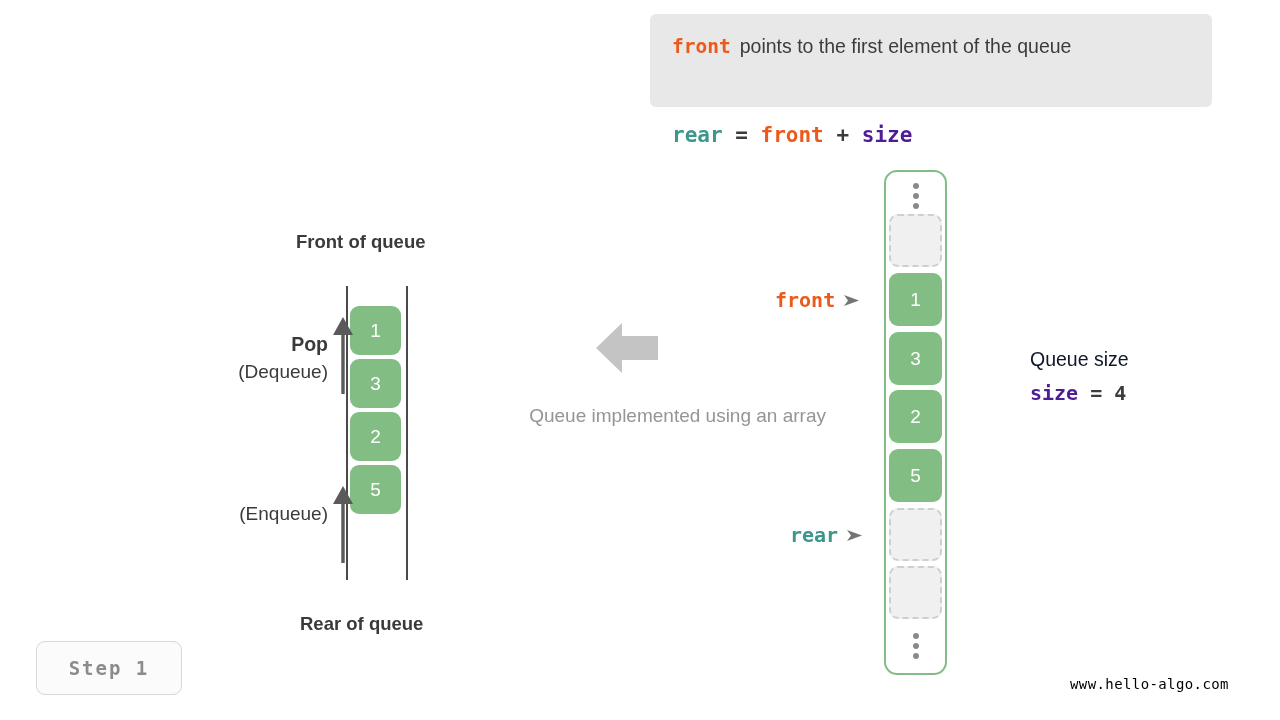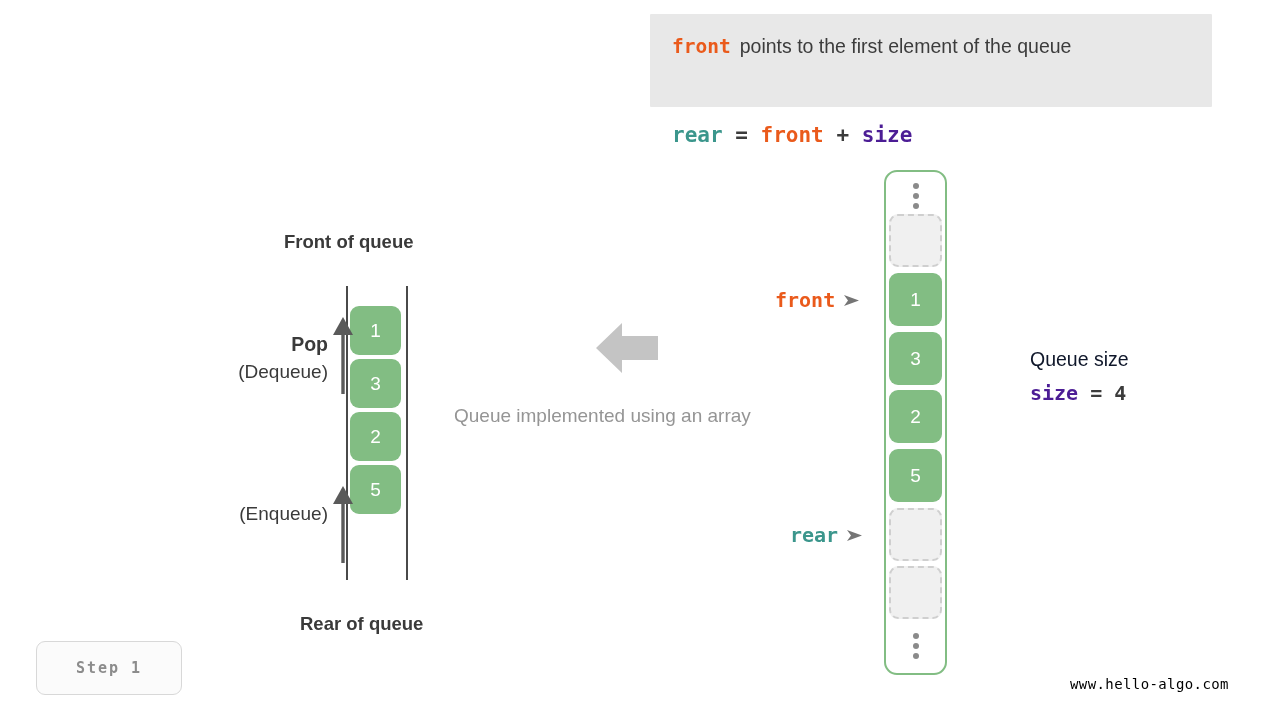--- a/index.html
+++ b/index.html
@@ -7,21 +7,21 @@
     width:1280px;height:720px;position:relative;overflow:hidden;
     background:#ffffff;
     font-family:"Liberation Sans","DejaVu Sans",sans-serif;
     -webkit-font-smoothing:antialiased;
   }
   .abs{position:absolute;}
 
   
   #legend-banner{
     left:650px;top:14px;width:562px;height:93px;
-    background:#e8e8e8;border-radius:1px;
+    background:#e8e8e8;border-radius:6px;
     box-sizing:border-box;padding:14px 0 0 22px;
   }
   .legend-row{
     height:37px;line-height:37px;white-space:nowrap;
     font-size:19.5px;color:#3c3c3c;
   }
   .mono{font-family:"DejaVu Sans Mono","Liberation Mono",monospace;font-weight:bold;}
   .c-front{color:#ea5a1b;}
   .c-rear{color:#3b968c;}
   .c-size{color:#4c1d95;}
@@ -30,21 +30,21 @@
   
   #formula-line{
     left:672px;top:120px;height:30px;line-height:30px;
     font-size:21px;white-space:nowrap;
   }
   #formula-line span{font-family:"DejaVu Sans Mono","Liberation Mono",monospace;font-weight:bold;}
   .op{color:#3c3c3c;}
 
   
   #front-of-queue-label{
-    left:284px;top:231px;font-size:18.5px;font-weight:bold;color:#3a3a3a;white-space:nowrap;
+    left:296px;top:231px;font-size:18.5px;font-weight:bold;color:#3a3a3a;white-space:nowrap;
   }
   #rear-of-queue-label{
     left:300px;top:613px;font-size:18.5px;font-weight:bold;color:#3a3a3a;white-space:nowrap;
   }
   .rail{background:#4a4a4a;width:2px;top:286px;height:294px;}
   #rail-left{left:346px;}
   #rail-right{left:406px;}
 
   .qcell{
     left:350px;width:51px;height:49px;border-radius:9px;
@@ -61,21 +61,21 @@
   #push-arrow{left:313px;top:485px;height:78px;}
   .oplabel{text-align:right;width:150px;white-space:nowrap;color:#3a3a3a;}
   .oplabel .strong{font-size:19.5px;font-weight:bold;display:block;line-height:27px;}
   .oplabel .sub{font-size:19px;display:block;line-height:27px;}
   #pop-label{left:178px;top:331px;}
   #push-label{left:178px;top:500px;}
 
   
   #transform-arrow{left:596px;top:322px;}
   #center-caption{
-    left:454px;top:405px;width:372px;text-align:left;
+    left:454px;top:405px;width:372px;text-align:right;
     font-size:19px;color:#959595;white-space:nowrap;
   }
 
   
   #array-container{
     left:884px;top:170px;width:63px;height:505px;
     border:2px solid #82bd83;border-radius:13px;box-sizing:border-box;
     background:#ffffff;
   }
   .acell{
@@ -103,21 +103,21 @@
   #queue-size-title{font-size:19.5px;color:#0f172a;line-height:29px;}
   #queue-size-expr{font-size:20px;line-height:32px;margin-top:3px;}
   #queue-size-expr span{font-family:"DejaVu Sans Mono","Liberation Mono",monospace;font-weight:bold;}
 
   
   #step-badge{
     left:36px;top:641px;width:144px;height:52px;
     border:1.5px solid #d8d8d8;border-radius:9px;background:#fbfbfb;
     display:flex;align-items:center;justify-content:center;
     font-family:"DejaVu Sans Mono","Liberation Mono",monospace;font-weight:bold;
-    font-size:15px;color:#8c8c8c;letter-spacing:2px;
+    font-size:19px;color:#8c8c8c;letter-spacing:2px;
   }
   #watermark{
     left:1070px;top:676px;
     font-family:"DejaVu Sans Mono","Liberation Mono",monospace;
     font-size:14px;color:#000000;letter-spacing:.4px;white-space:nowrap;
   }
 </style>
 </head>
 <body>
 

